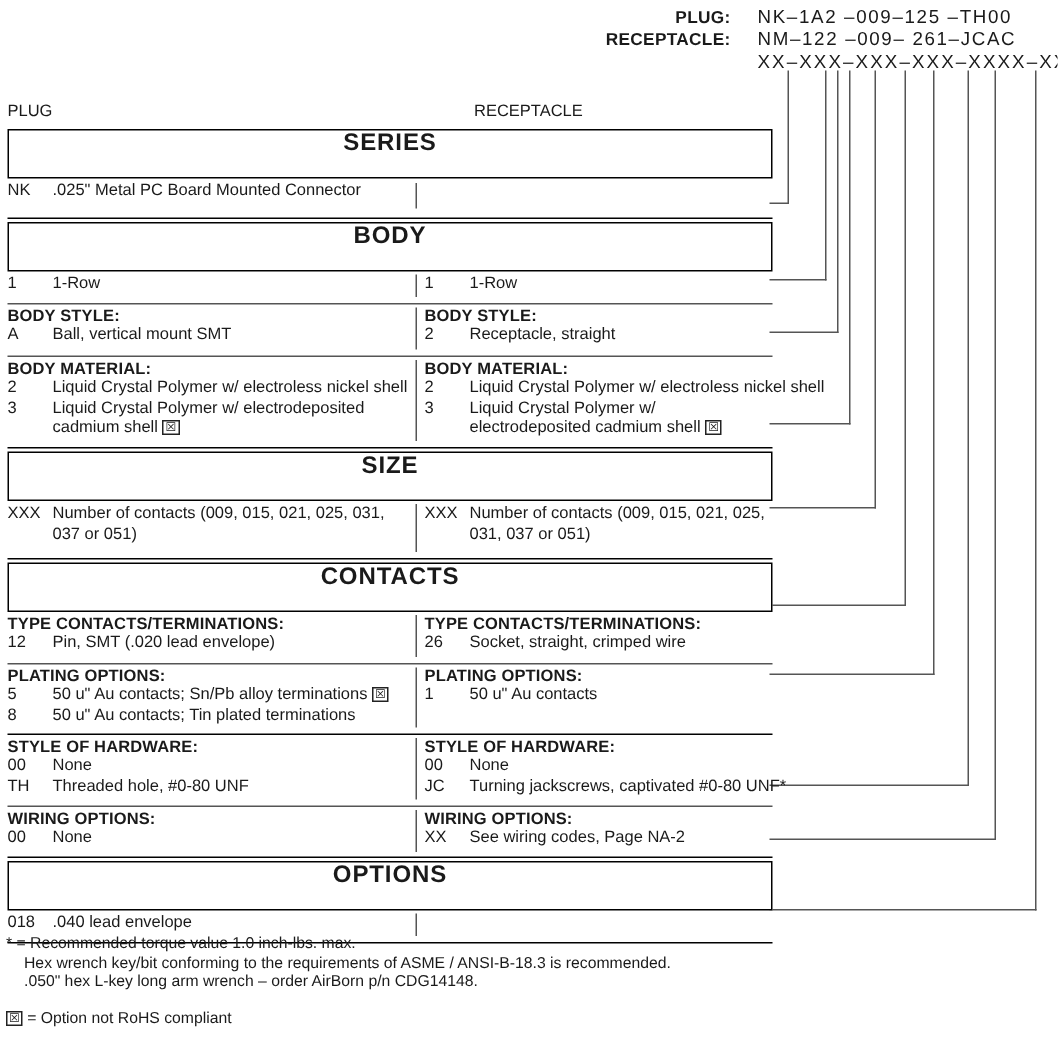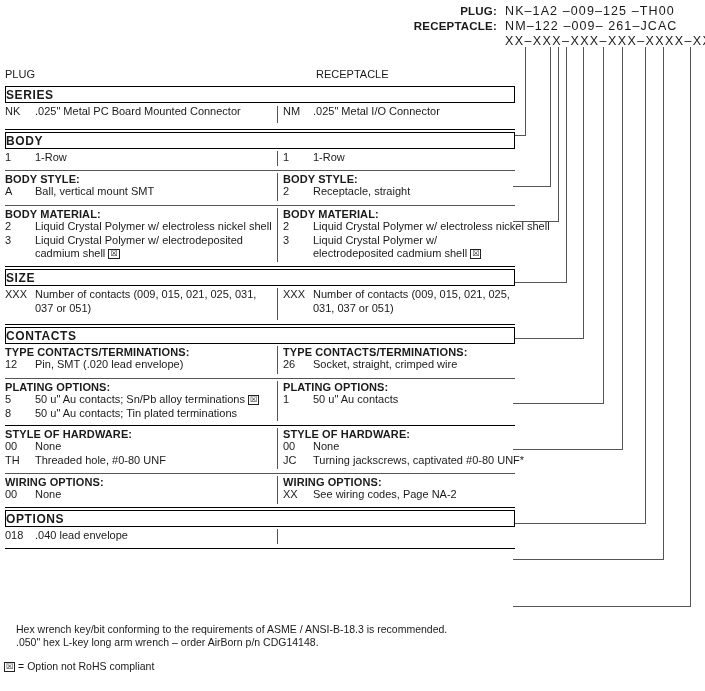--- a/index.html
+++ b/index.html
@@ -29,21 +29,21 @@
     display: flex;
     justify-content: flex-end;
     align-items: baseline;
     height: 15px;
     white-space: nowrap;
   }
   .pn-label {
     font-weight: bold;
     font-size: 11.5px;
     letter-spacing: 0.2px;
-    padding-right: 8px;
+    padding-right: 18px;
   }
   .pn-value {
     font-size: 12.5px;
     letter-spacing: 1.1px;
     width: 196px;
     text-align: left;
   }
   .pn-value.mask { letter-spacing: 1.4px; }
 
   
@@ -71,25 +71,25 @@
   .colheads {
     position: relative;
     height: 16px;
     font-size: 11px;
   }
   .colheads .ch-plug { position: absolute; left: 0; top: 0; }
   .colheads .ch-recept { position: absolute; left: 275px; top: 0; padding-left: 36px; }
 
   .sect-bar {
     border: 1.6px solid #000;
-    height: 17px;
+    height: 33px;
     line-height: 17px;
-    text-align: left;
+    text-align: center;
     font-weight: bold;
-    font-size: 12px;
+    font-size: 16px;
     letter-spacing: 0.6px;
     box-sizing: border-box;
     margin-top: 2px;
     background: #fff;
   }
 
   .row {
     position: relative;
     border-bottom: 1.6px solid #000;
     box-sizing: border-box;
@@ -233,26 +233,20 @@
 
     <div class="sect-bar">SERIES</div>
     <div class="row" style="height:27px;">
       <div class="vdiv" style="top:3px; height:17px;"></div>
       <div class="half left">
         <div class="item">
           <span class="code">NK</span>
           <span class="txt">.025" Metal PC Board Mounted Connector</span>
         </div>
       </div>
-      <div class="half right">
-        <div class="item">
-          <span class="code">NM</span>
-          <span class="txt">.025" Metal I/O Connector</span>
-        </div>
-      </div>
     </div>
 
     <div class="sect-bar">BODY</div>
 
     <div class="row thin" style="height:22px;">
       <div class="vdiv" style="top:2px; height:15px;"></div>
       <div class="half left">
         <div class="item">
           <span class="code">1</span>
           <span class="txt">1-Row</span>
@@ -427,18 +421,19 @@
         <div class="item">
           <span class="code"></span>
           <span class="txt"></span>
         </div>
       </div>
     </div>
 
   </div>
 
   <div class="footnotes">
+    <div class="fn-first">* = Recommended torque value 1.0 inch-lbs. max.</div>
     <div class="fn-ind">Hex wrench key/bit conforming to the requirements of ASME / ANSI-B-18.3 is recommended.</div>
     <div class="fn-ind">.050" hex L-key long arm wrench – order AirBorn p/n CDG14148.</div>
     <div class="fn-rohs"><span class="rohs">☒</span> <span>= Option not RoHS compliant</span></div>
   </div>
 
 </div>
 
 </body></html>

